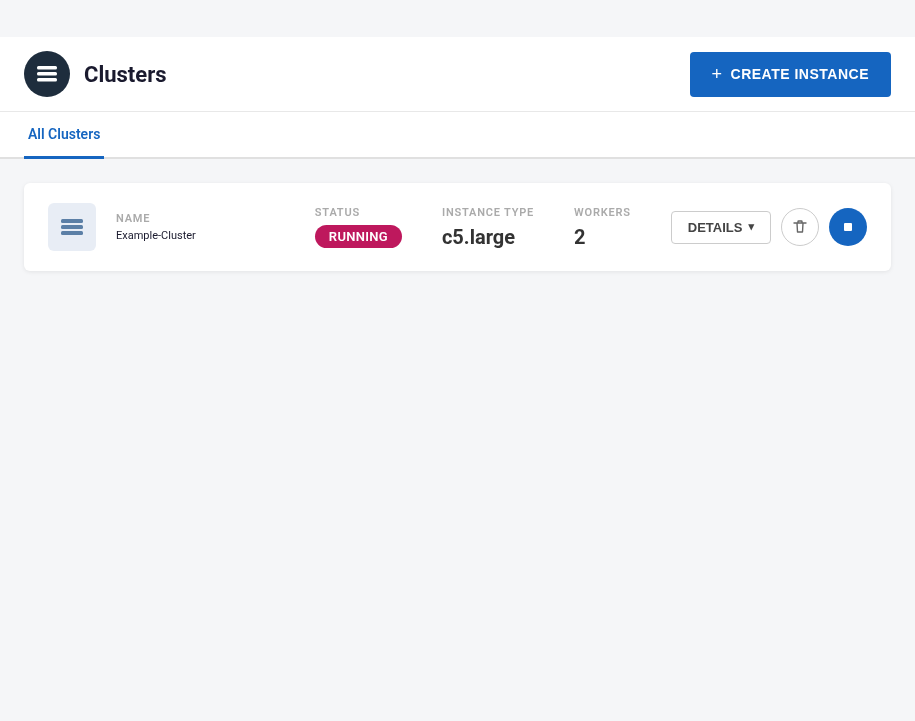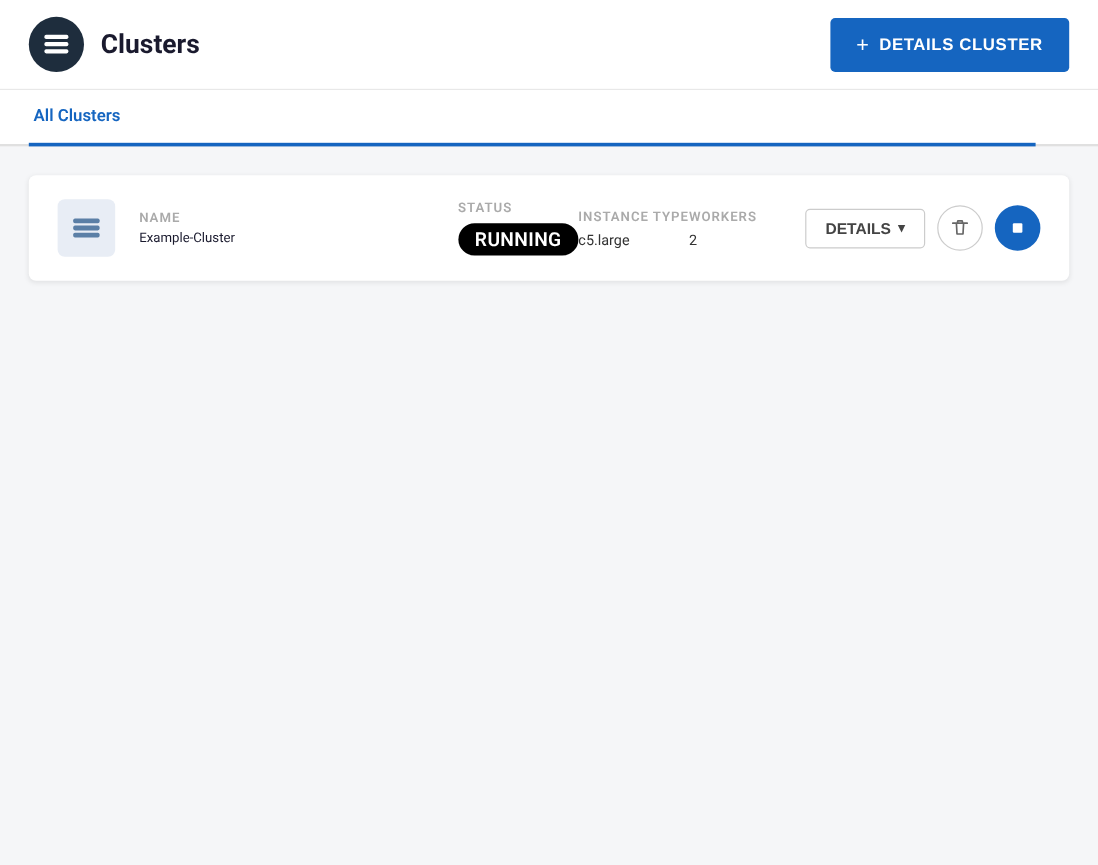--- a/index.html
+++ b/index.html
@@ -12,20 +12,21 @@
     }
 
     
     .header {
       background: #fff;
       display: flex;
       align-items: center;
       justify-content: space-between;
       padding: 14px 24px;
       border-bottom: 1px solid #e8e8e8;
+      margin-top: 37px;
     }
     .header-left {
       display: flex;
       align-items: center;
       gap: 14px;
     }
     .header-logo {
       width: 46px;
       height: 46px;
       background: #1e2d3d;
@@ -63,21 +64,20 @@
       gap: 8px;
       letter-spacing: 0.5px;
     }
 
     
     .tabs-bar {
       background: #fff;
       display: flex;
       padding: 0 24px;
       border-bottom: 2px solid #e0e0e0;
-      flex-direction: column;
     }
     .tab {
       padding: 14px 4px;
       margin-right: 28px;
       font-size: 14px;
       font-weight: 500;
       color: #666;
       cursor: pointer;
       border-bottom: 3px solid transparent;
       margin-bottom: -2px;
@@ -129,45 +129,46 @@
       margin-bottom: 4px;
     }
     .cluster-name {
       font-size: 11px;
       font-weight: 400;
       color: #1a1a2e;
     }
     .cluster-meta {
       display: flex;
       align-items: center;
+      gap: 40px;
       margin-left: auto;
     }
     .meta-item {
       display: flex;
       flex-direction: column;
     }
     .meta-label {
       font-size: 11px;
       font-weight: 600;
       color: #aaa;
       letter-spacing: 0.8px;
       text-transform: uppercase;
       margin-bottom: 6px;
     }
     .meta-value {
-      font-size: 12px;
+      font-size: 20px;
       color: #333;
-      font-weight: 400;
+      font-weight: 700;
     }
     .status-badge {
-      background: #000000;
+      background: #be185d;
       color: #fff;
       border-radius: 20px;
       padding: 4px 14px;
-      font-size: 16px;
+      font-size: 13px;
       font-weight: 600;
       letter-spacing: 0.3px;
       display: inline-block;
     }
 
     
     .cluster-actions {
       display: flex;
       align-items: center;
       gap: 10px;
@@ -220,21 +221,21 @@
         <rect x="3" y="11" width="20" height="3.5" rx="1.5" fill="white"></rect>
         <rect x="3" y="17" width="20" height="3.5" rx="1.5" fill="white"></rect>
       </svg>
     </div>
     <div class="header-title-block">
       <div class="header-title">Clusters</div>
     </div>
   </div>
   <button class="create-cluster-btn">
     <span style="font-size:18px;font-weight:300;">+</span>
-    <span>DETAILS CLUSTER</span>
+    <span>CREATE INSTANCE</span>
   </button>
 </div>
 
 <div class="tabs-bar">
   <div class="tab active">
     <span>All Clusters</span>
   </div>
 </div>
 
 <div class="content">

